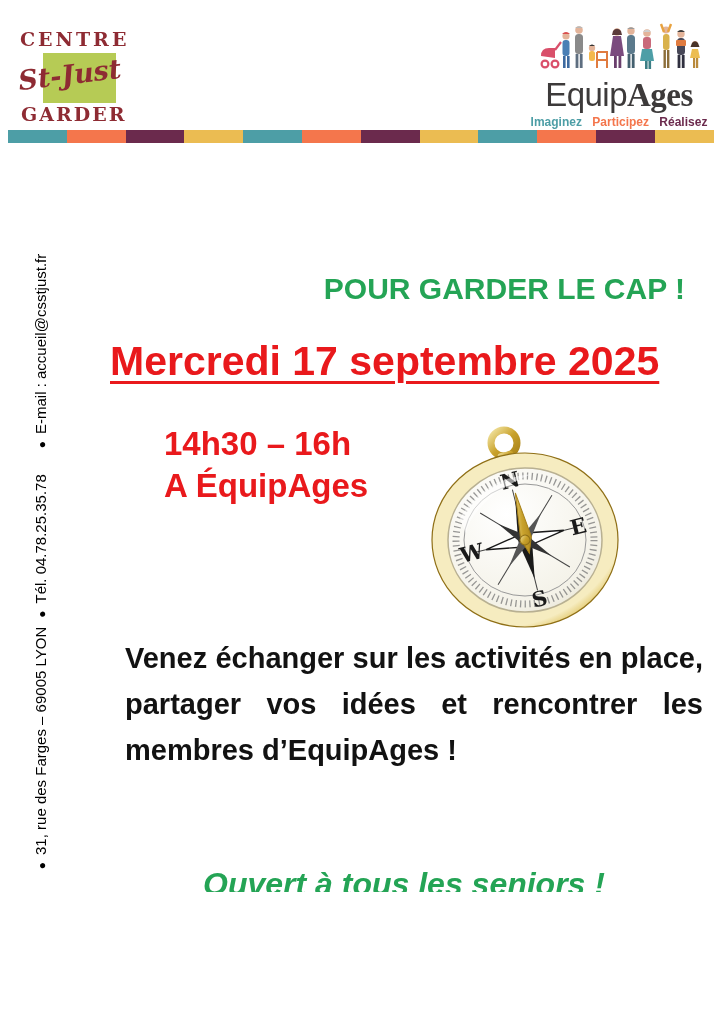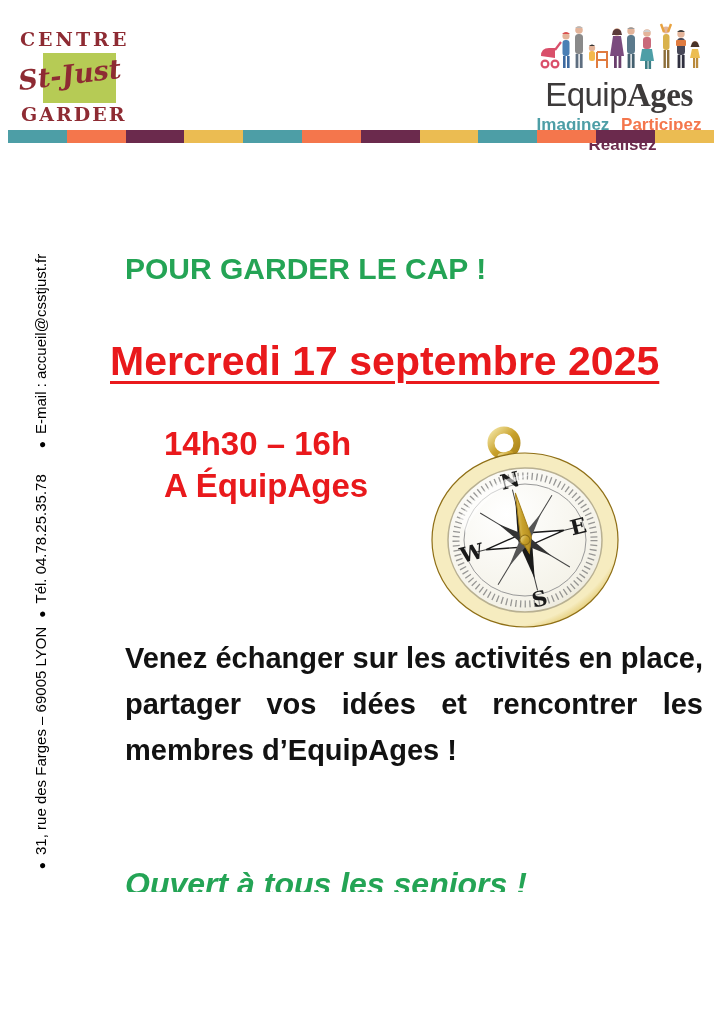--- a/index.html
+++ b/index.html
@@ -39,21 +39,21 @@
     position:absolute; right:16px; top:22px; width:178px;
     text-align:center;
   }
   .eq-people { display:block; margin:0 auto; }
   .eq-name {
     font-size:33px; color:#3D3A3A; line-height:1;
     letter-spacing:-0.5px; margin-top:-2px;
   }
   .eq-name .eq-reg { font-weight:normal; }
   .eq-name .eq-bold { font-weight:bold;font-family:Liberation Serif, serif; }
-  .eq-tagline { margin-top:3px; font-size:17px; font-weight:bold; }
+  .eq-tagline { margin-top:3px; font-size:12px; font-weight:bold; }
   .eq-tagline .tg-1 { color:#4D9EA6; }
   .eq-tagline .tg-2 { color:#F4764C; margin-left:7px; }
   .eq-tagline .tg-3 { color:#6B2A4D; margin-left:7px; }
 
   
   .stripe {
     position:absolute; left:8px; width:706px; height:13px;
     background:repeating-linear-gradient(90deg,
       #4D9EA6 0 58.8px,
       #F4764C 58.8px 117.6px,
@@ -77,42 +77,42 @@
 
   
   .title {
     position:absolute; left:125px; top:201px; width:560px;
     text-align:center; font-size:43px; font-weight:bold; color:#24A455;
     text-decoration:underline; text-decoration-style:wavy;
     text-decoration-color:#8FCDA4; text-decoration-thickness:3px;
     text-underline-offset:7px;
   }
   .subtitle {
-    position:absolute; left:125px; top:252px; width:560px;
-    text-align:left; font-size:30px; font-weight:bold; color:#24A455;
+    position:absolute; left:125px; top:272px; width:560px;
+    text-align:right; font-size:30px; font-weight:bold; color:#24A455;
   }
   .date-line {
     position:absolute; left:110px; top:338px; width:590px;
     text-align:left; font-size:41px; font-weight:bold; color:#E9191C;
     text-decoration:underline; text-decoration-thickness:3px;
     text-underline-offset:6px;
   }
   .time-block {
     position:absolute; left:164px; top:423px;
     font-size:33px; font-weight:bold; color:#E9191C; line-height:1.28;
   }
   .compass { position:absolute; left:424px; top:422px; }
   .body-text {
     position:absolute; left:125px; top:636px; width:578px;
     font-size:29px; font-weight:bold; color:#121212;
     text-align:justify; line-height:1.58;
   }
   .ouvert {
     position:absolute; left:125px; top:866px; width:558px;
-    text-align:left; font-size:32px; font-weight:bold; font-style:italic;
+    text-align:center; font-size:32px; font-weight:bold; font-style:italic;
     color:#24A455;
   }
 </style>
 </head>
 <body>
 
 <div class="page">
 
   <div class="logo-stjust">
     <div class="lg-top">CENTRE</div>

